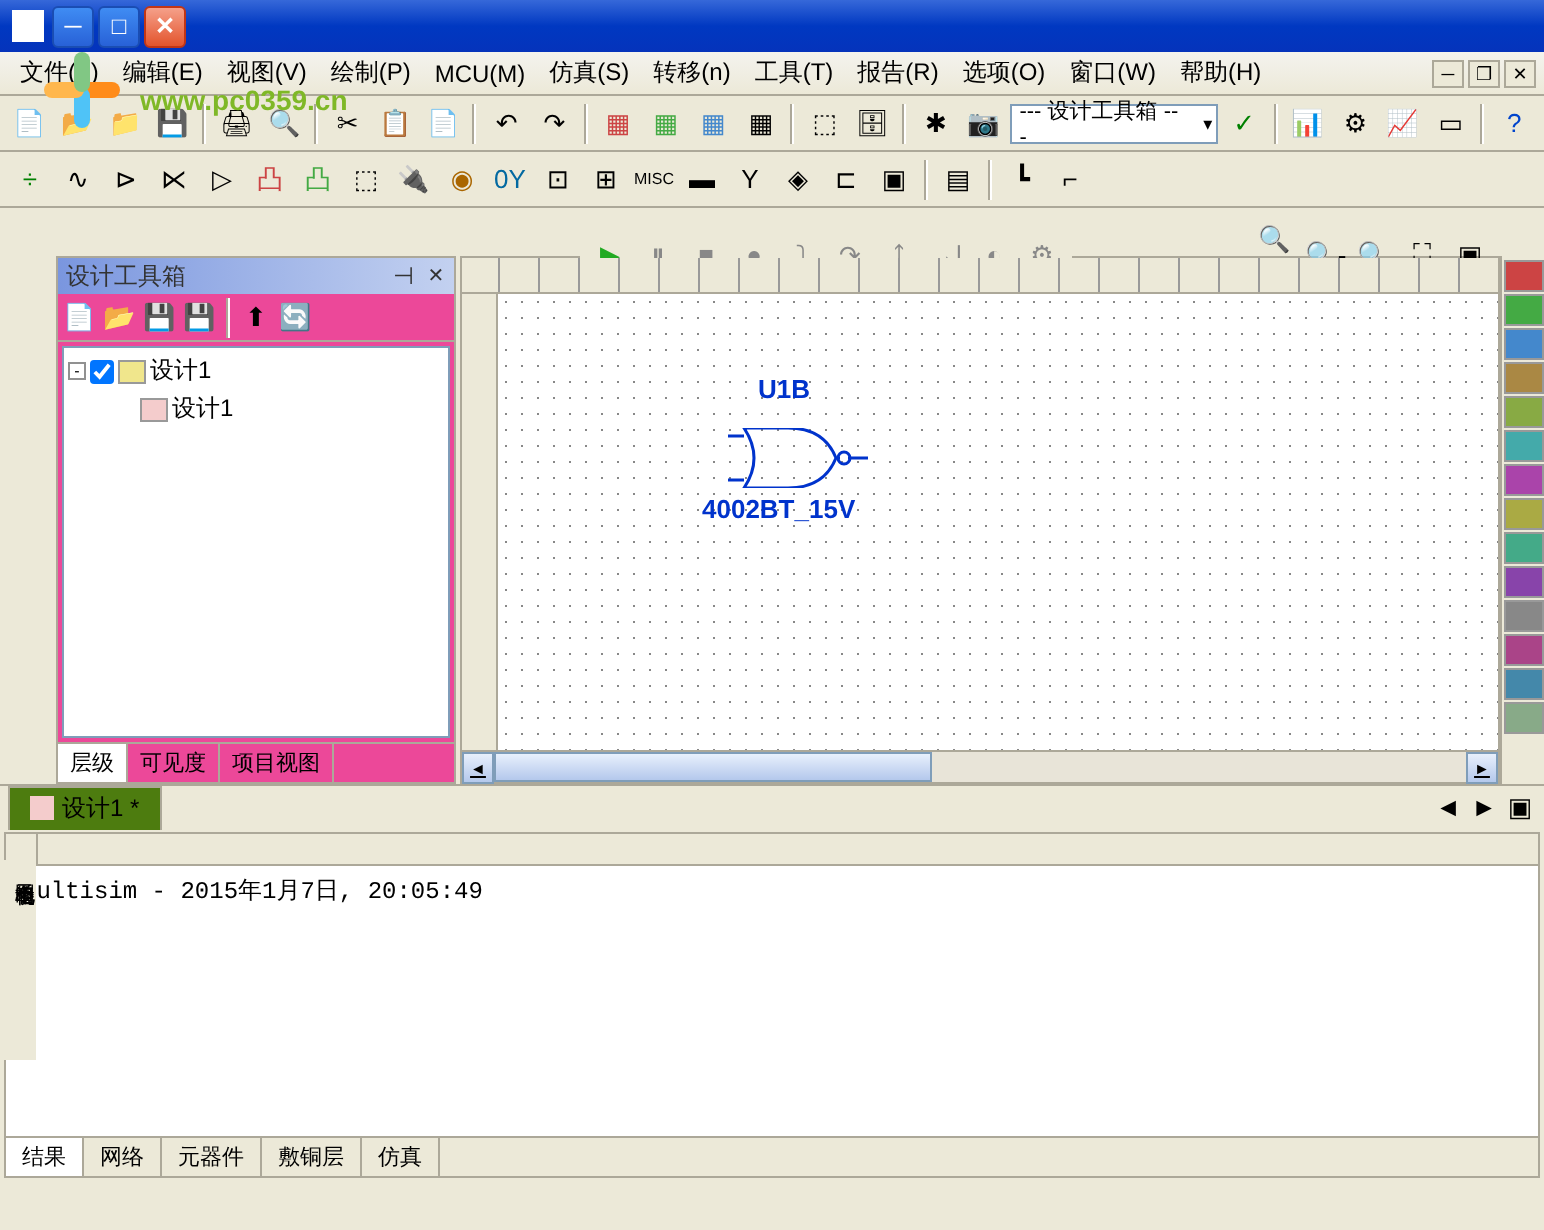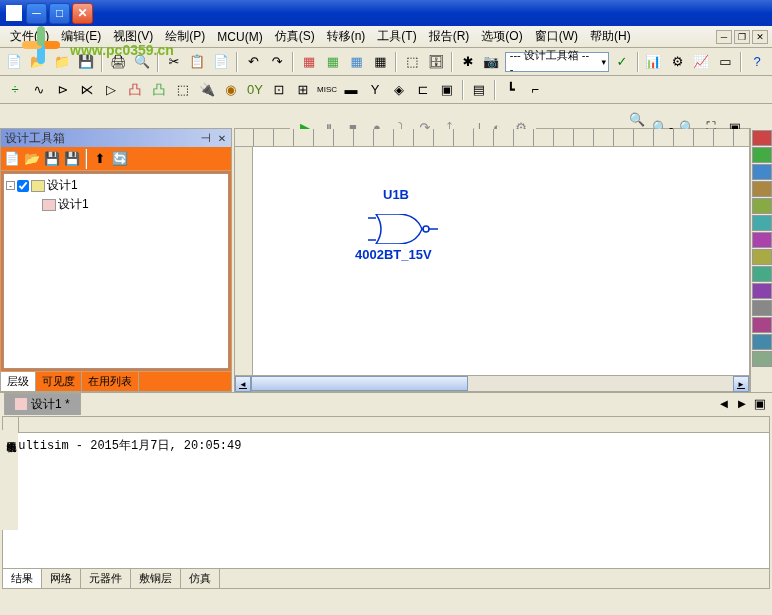--- a/index.html
+++ b/index.html
@@ -23,21 +23,21 @@
 .sep { width: 2px; height: 20px; border-left: 1px solid #aca899; border-right: 1px solid #fff; margin: 0 2px; }
 .combo { height: 20px; border: 1px solid #7f9db9; background: white; padding: 0 16px 0 4px; font-size: 11px; position: relative; display: flex; align-items: center; }
 .combo::after { content: "▾"; position: absolute; right: 2px; font-size: 9px; }
 
 .watermark { position: absolute; top: 24px; left: 20px; pointer-events: none; z-index: 100; }
 .wm-icon { width: 42px; height: 42px; position: relative; }
 .wm-blade { position: absolute; width: 20px; height: 8px; border-radius: 4px; top: 17px; left: 11px; transform-origin: center; }
 .wm-text { color: #7fb827; font-size: 14px; font-weight: bold; font-family: Arial; position: absolute; top: 18px; left: 50px; white-space: nowrap; }
 
 .mainarea { display: flex; height: 264px; }
-.toolbox { width: 232px; border: 1px solid #aca899; background: #f97316; display: flex; flex-direction: column; }
+.toolbox { width: 200px; border: 1px solid #aca899; background: #ec4899; display: flex; flex-direction: column; margin-left: 28px; }
 .toolbox-hdr { height: 18px; background: linear-gradient(to right, #7a96df, #c3d1f0); color: #333; padding: 0 4px; display: flex; align-items: center; font-size: 11px; position: relative; }
 .toolbox-close { position: absolute; right: 2px; width: 14px; height: 14px; font-size: 10px; display: flex; align-items: center; justify-content: center; }
 .toolbox-tb { height: 24px; display: flex; align-items: center; gap: 2px; padding: 2px; border-bottom: 1px solid #aca899; }
 .tree { flex: 1; background: white; border: 1px solid #7f9db9; margin: 2px; padding: 2px; }
 .tree-item { padding: 1px 0; display: flex; align-items: center; gap: 2px; }
 .tree-indent { width: 16px; }
 .tree-exp { width: 9px; height: 9px; border: 1px solid #919191; font-size: 8px; line-height: 7px; text-align: center; }
 .tree-icon { width: 14px; height: 12px; background: #f0e68c; border: 1px solid #999; }
 .toolbox-tabs { display: flex; height: 20px; border-top: 1px solid #aca899; }
 .tbtab { padding: 2px 6px; border-right: 1px solid #aca899; font-size: 11px; cursor: default; }
@@ -53,21 +53,21 @@
 .gate { position: absolute; left: 115px; top: 67px; }
 .sb-h { height: 16px; background: #ece9d8; border-top: 1px solid #aca899; display: flex; }
 .sb-btn { width: 16px; height: 16px; background: linear-gradient(to bottom, #e8f0fc, #b4c8ec); border: 1px solid #7f9db9; font-size: 8px; display: flex; align-items: center; justify-content: center; }
 .sb-track { flex: 1; background: #e8e4d8; position: relative; }
 .sb-thumb { position: absolute; left: 0; width: 45%; height: 100%; background: linear-gradient(to bottom, #e8f0fc, #b4c8ec); border: 1px solid #7f9db9; }
 
 .right-tools { width: 22px; background: #ece9d8; border-left: 1px solid #aca899; display: flex; flex-direction: column; gap: 1px; padding: 2px 0; }
 .rtool { width: 20px; height: 16px; margin: 0 auto; border: 1px solid #999; font-size: 8px; display: flex; align-items: center; justify-content: center; }
 
 .doctabs { height: 22px; display: flex; align-items: center; padding: 0 4px; border-top: 1px solid #aca899; background: #ece9d8; }
-.doctab { padding: 2px 10px; background: #a3a3a3; border: 1px solid #aca899; border-bottom: none; display: flex; align-items: center; gap: 4px; }
+.doctab { padding: 2px 10px; background: #4d7c0f; border: 1px solid #aca899; border-bottom: none; display: flex; align-items: center; gap: 4px; }
 .doctab-nav { margin-left: auto; display: flex; gap: 2px; }
 
 .output { height: 173px; border: 1px solid #aca899; margin: 2px; background: white; display: flex; flex-direction: column; }
 .out-hdr { height: 16px; background: #ece9d8; border-bottom: 1px solid #aca899; display: flex; }
 .out-text { flex: 1; padding: 4px 8px; font-family: "Courier New", monospace; }
 .out-tabs { height: 20px; display: flex; border-top: 1px solid #aca899; background: #ece9d8; }
 .outtab { padding: 2px 8px; border-right: 1px solid #aca899; font-size: 11px; }
 .outtab.active { background: white; }
 
 .sidebar-label { position: absolute; left: 2px; top: 430px; width: 16px; height: 100px; background: #ece9d8; writing-mode: vertical-rl; font-size: 10px; padding: 4px 0; }
@@ -159,21 +159,21 @@
   <div class="tbtn" style="color:green">÷</div>
   <div class="tbtn">∿</div>
   <div class="tbtn">⊳</div>
   <div class="tbtn">⋉</div>
   <div class="tbtn">▷</div>
   <div class="tbtn" style="color:#c44">凸</div>
   <div class="tbtn" style="color:#4a4">凸</div>
   <div class="tbtn">⬚</div>
   <div class="tbtn">🔌</div>
   <div class="tbtn" style="color:#a60">◉</div>
-  <div class="tbtn" style="color:#4d7c0f">0Y</div>
+  <div class="tbtn" style="color:#0369a1">0Y</div>
   <div class="tbtn">⊡</div>
   <div class="tbtn">⊞</div>
   <div class="tbtn" style="font-size:8px">MISC</div>
   <div class="tbtn">▬</div>
   <div class="tbtn">Y</div>
   <div class="tbtn">◈</div>
   <div class="tbtn">⊏</div>
   <div class="tbtn">▣</div>
   <div class="sep"></div>
   <div class="tbtn">▤</div>
@@ -231,21 +231,21 @@
       <div class="tree-item">
         <span class="tree-indent"></span>
         <span class="tree-indent"></span>
         <span class="tree-icon" style="background:#f4cccc"></span>
         <span>设计1</span>
       </div>
     </div>
     <div class="toolbox-tabs">
       <div class="tbtab active">层级</div>
       <div class="tbtab">可见度</div>
-      <div class="tbtab">在用列表</div>
+      <div class="tbtab">项目视图</div>
     </div>
   </div>
 
   <div class="canvas-area">
     <div class="ruler-h"></div>
     <div class="canvas-mid">
       <div class="ruler-v"></div>
       <div class="canvas">
         <div class="comp-label" style="left:130px;top:40px">U1B</div>
         <svg class="gate" width="70" height="30">

